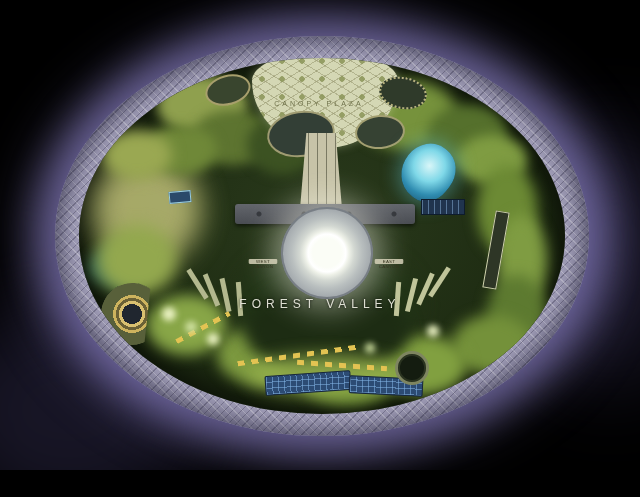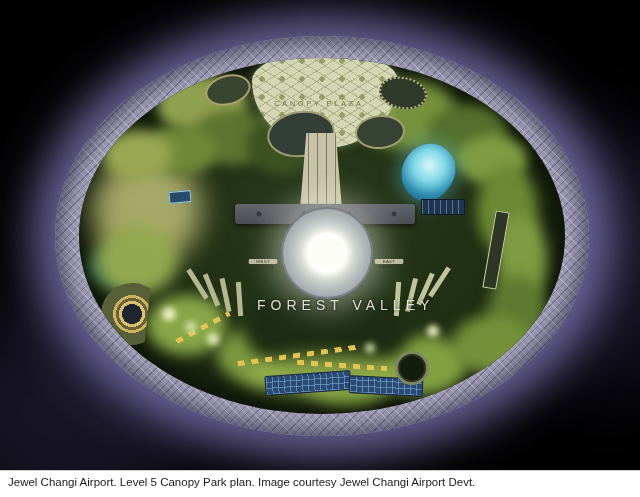--- a/index.html
+++ b/index.html
@@ -26,22 +26,22 @@
     box-shadow: inset 0 0 20px 6px rgba(32,30,52,0.65), 0 0 36px 14px rgba(140,130,200,0.5); }
 
   
   .interior { left:79px; top:58px; width:486px; height:356px; border-radius:50%; overflow:hidden;
     background: radial-gradient(ellipse at 50% 45%, #2a3a1c 0%, #1f2d13 55%, #15200d 100%);
     box-shadow: inset 0 0 26px 10px rgba(0,0,0,0.55); }
 
   .label-sp { text-transform:uppercase; white-space:nowrap; }
   .lbl-plaza { left:170px; top:42px; width:140px; text-align:center; font-size:7px;
                letter-spacing:3px; color:#6d7049; }
-  .lbl-valley { left:146px; top:239px; width:190px; font-size:14px;
-                letter-spacing:5px; color:rgba(238,238,226,0.92); text-shadow:0 0 3px rgba(0,0,0,.8);margin-left:32px; }
+  .lbl-valley { left:146px; top:239px; width:190px; text-align:center; font-size:12px;
+                letter-spacing:5px; color:rgba(238,238,226,0.92); text-shadow:0 0 3px rgba(0,0,0,.8); }
   .canyon-pill { height:9px; width:52px; background:rgba(214,209,184,0.85); border-radius:2px;
                  color:#34341f; font-size:8px; line-height:9px; text-align:center;
                  transform:scale(0.55); transform-origin:center; letter-spacing:0.5px; }
 
   .caption-bar { position:absolute; left:0; top:470px; width:640px; height:27px; background:#ffffff;
                  border-top:1px solid #cccccc; }
   .caption-text { padding:5px 0 0 8px; font-size:11.5px; color:#1a1a1a; }
 </style>
 </head>
 <body>
@@ -155,16 +155,13 @@
       <div class="abs" style="left:316px;top:293px;width:34px;height:34px;border-radius:50%;background:#141c10;border:3px solid #7e8560;box-shadow:inset 0 0 0 2px #2a3320;"></div>
 
       <div class="blob" style="left:83px;top:249px;width:14px;height:14px;background:#e8f0c0;filter:blur(3px);"></div>
       <div class="blob" style="left:106px;top:263px;width:12px;height:12px;background:#cfe0a0;filter:blur(3px);"></div>
       <div class="blob" style="left:128px;top:275px;width:12px;height:12px;background:#e8f0c0;filter:blur(3px);"></div>
       <div class="blob" style="left:286px;top:285px;width:10px;height:10px;background:#cfe0a0;filter:blur(3px);"></div>
       <div class="blob" style="left:348px;top:267px;width:12px;height:12px;background:#e8f0c0;filter:blur(3px);"></div>
     </div>
   </div>
 
-  <div class="caption-bar">
-    <div class="caption-text">Jewel Changi Airport. Level 5 Canopy Park plan. Image courtesy Jewel Changi Airport Devt.</div>
-  </div>
 </div>
 
 </body></html>

